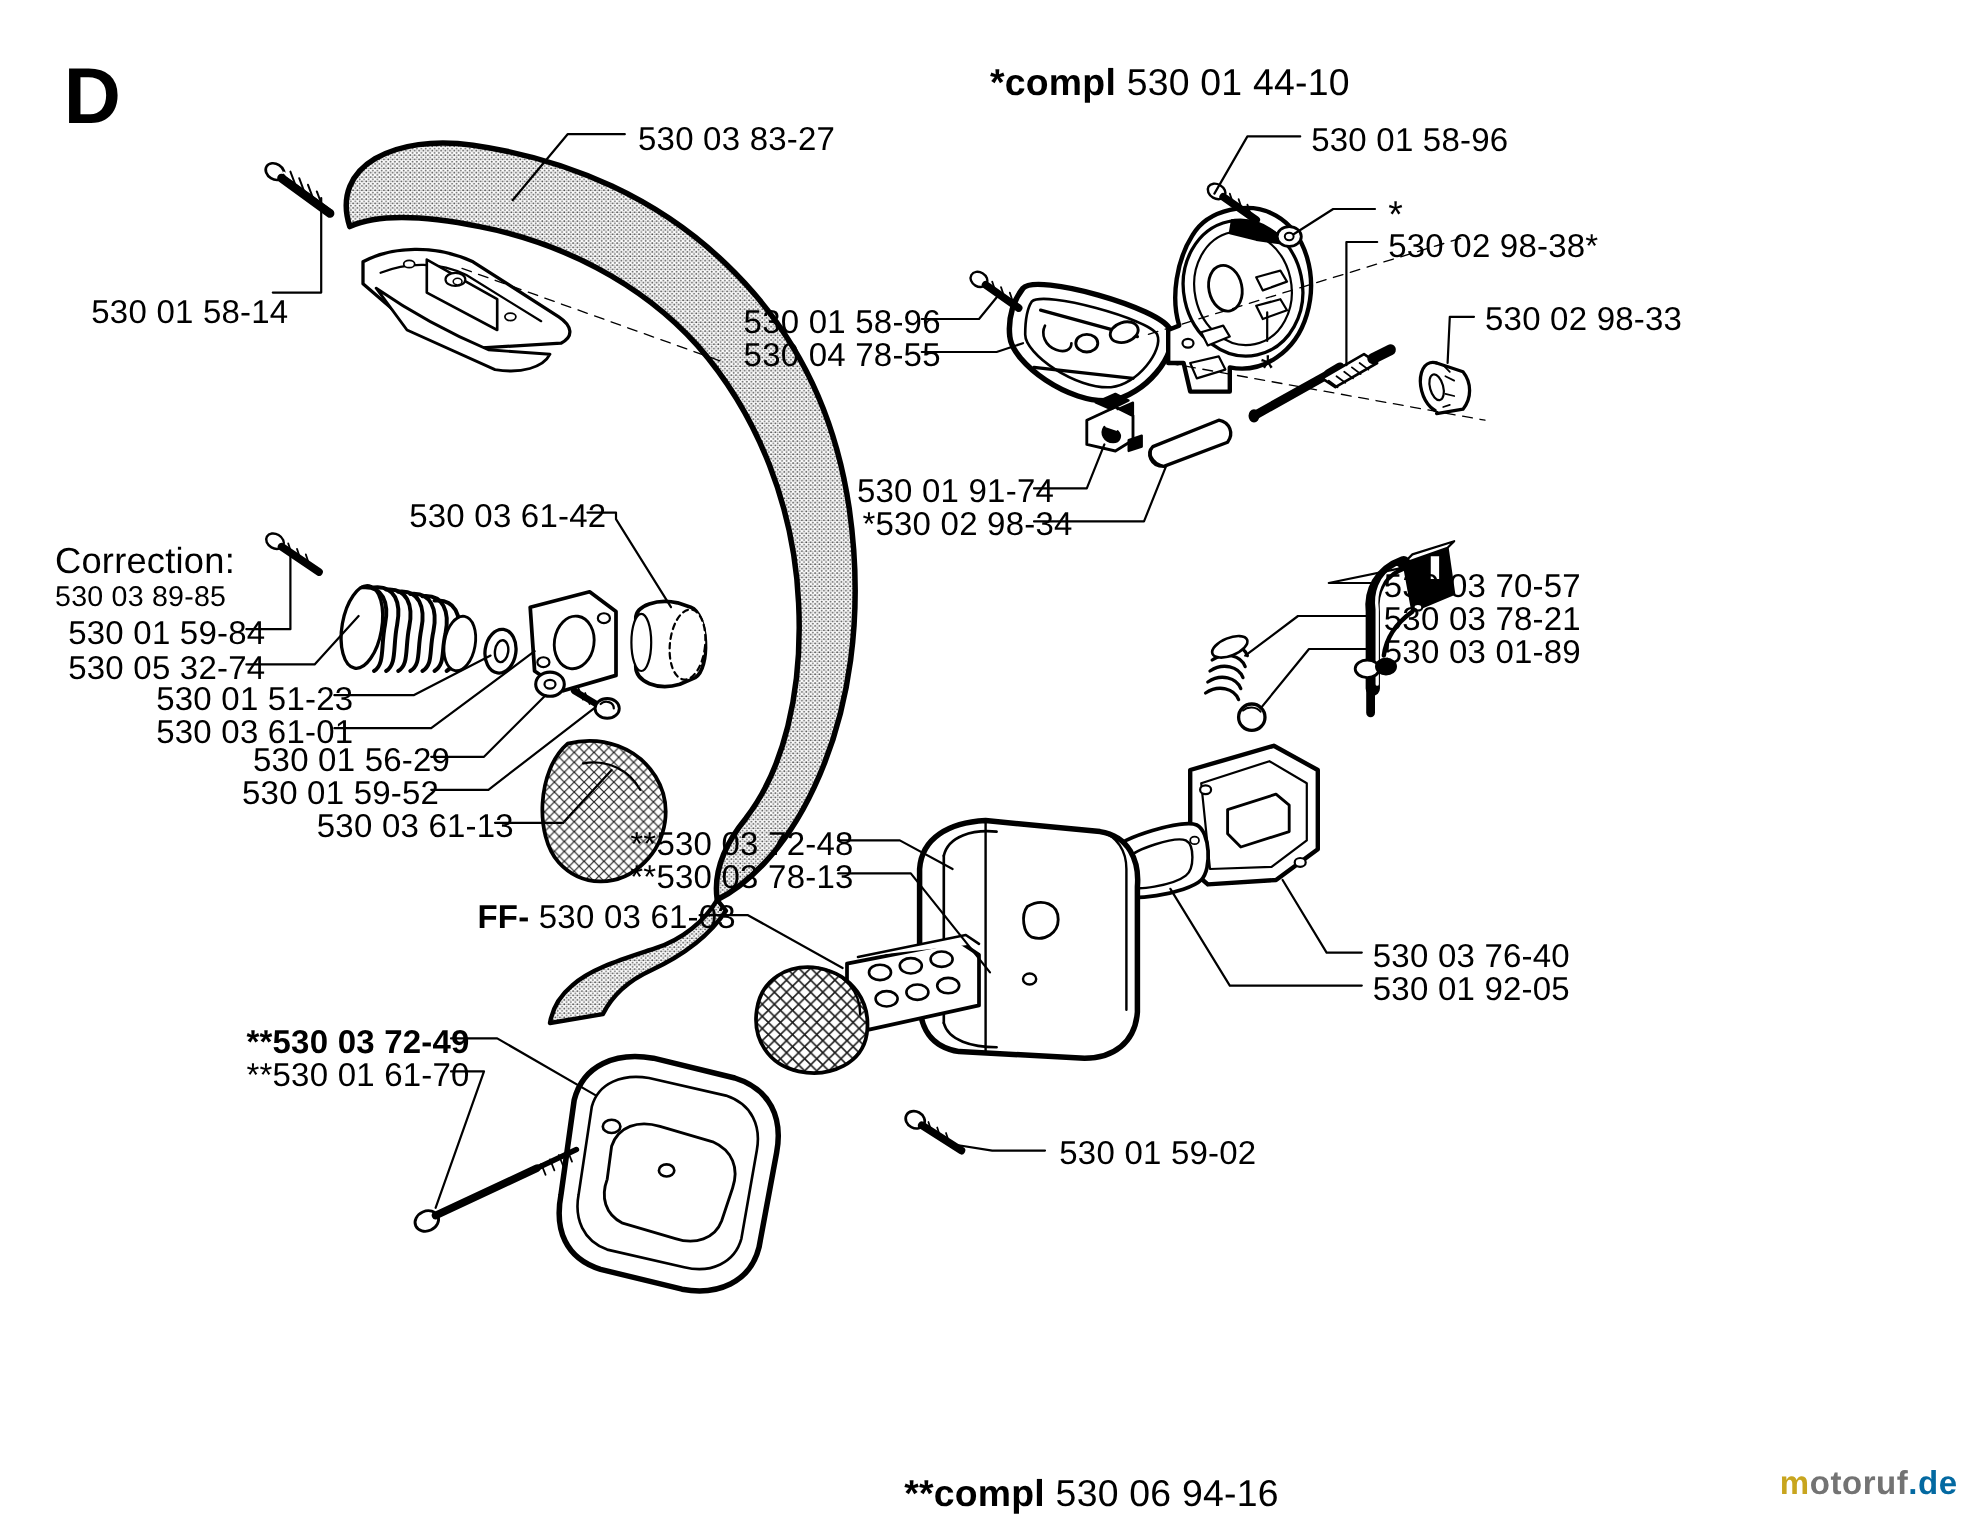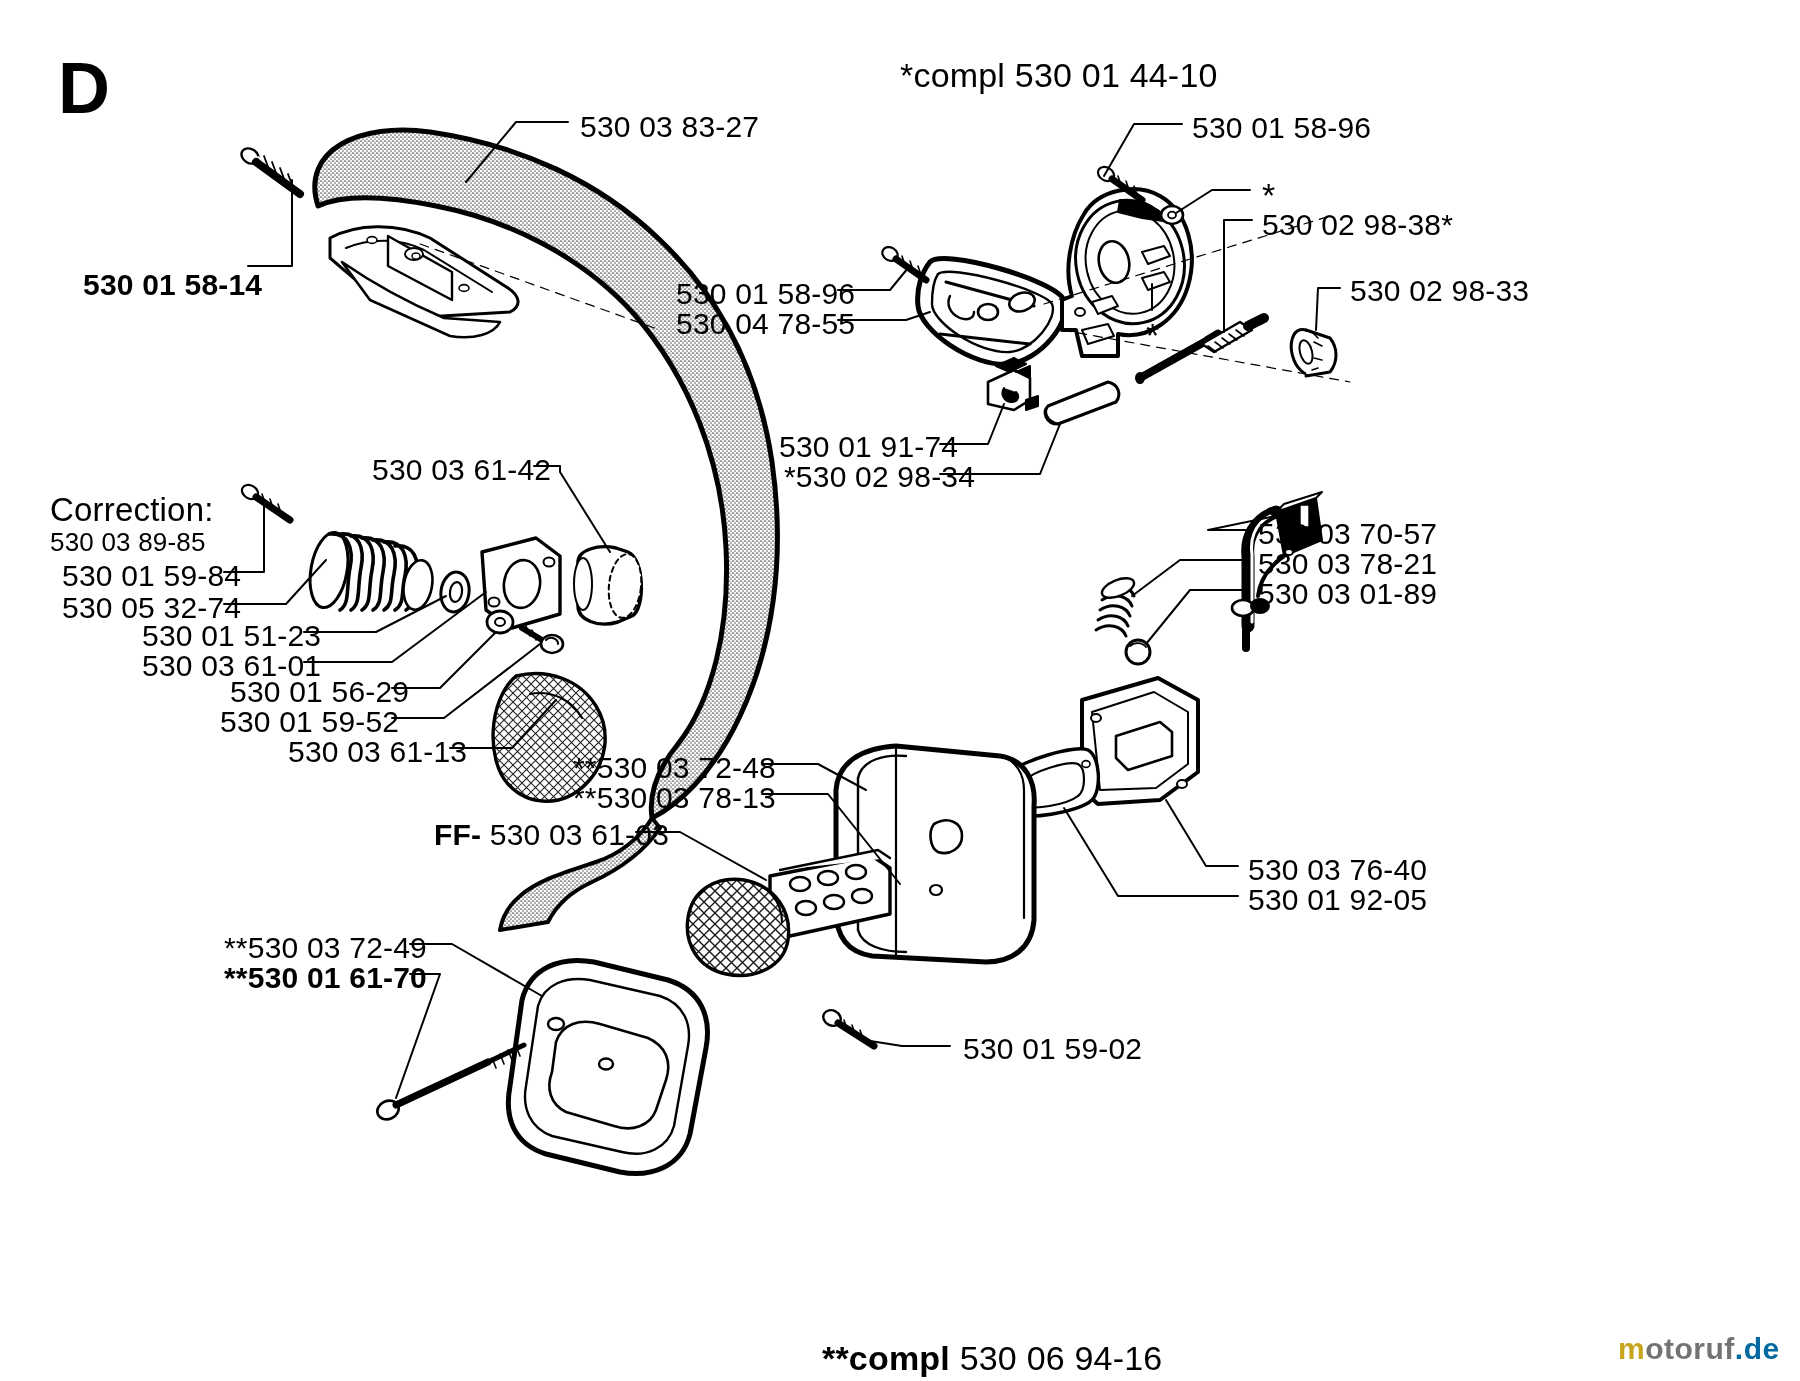--- a/index.html
+++ b/index.html
@@ -1,20 +1,20 @@
 <!DOCTYPE html>
 <html><head>
 <meta charset="utf-8">
 <style>
   html,body{margin:0;padding:0;background:#ffffff;}
   body{width:1800px;height:1381px;position:relative;overflow:hidden;
        font-family:"Liberation Sans",sans-serif;color:#000;}
   #sheet{position:absolute;left:0;top:0;width:1800px;height:1381px;}
   .lbl{position:absolute;font-size:30px;letter-spacing:.2px;white-space:nowrap;line-height:1;}
-  .lbl.b{font-weight:bold;}
+  .lbl.b{font-weight:normal;}
   .lbl.big{font-size:34px;}
   .sect{position:absolute;font-weight:bold;font-size:72px;line-height:1;}
   svg{position:absolute;left:0;top:0;}
   .wm{position:absolute;font-size:30px;font-weight:bold;letter-spacing:.5px;}
   .wm .m{color:#c8a51e;}
   .wm .o{color:#737373;}
   .wm .de{color:#0369a1;}
 </style>
 </head>
 <body>
@@ -461,21 +461,21 @@
         <path d="M1062 330 L 1350 382"></path>
         <path d="M420 244 L 660 330"></path>
       </g>
 
     </g>
   </svg>
 
   <div class="sect" style="left:58px; top:52px;">D</div>
 
   <div class="lbl big" style="left:900px; top:58px;">
-    <span style="font-weight:normal;">*compl</span><span> </span><span>530 01 44-10</span>
+    <span style="font-weight:bold;">*compl</span><span> </span><span>530 01 44-10</span>
   </div>
 
   <div class="lbl big" style="left:822px; top:1295px;margin-top:46px;">
     <span style="font-weight:bold;">**compl</span><span> </span><span>530 06 94-16</span>
   </div>
 
   <div class="lbl" style="left:50px; top:493px; font-size:33px;">Correction:</div>
 
   <div class="lbl" style="left:434px; top:820px;">
     <span style="font-weight:bold;">FF-</span><span> </span><span>530 03 61-03</span>
@@ -501,21 +501,21 @@
   <div class="lbl" style="left:230px; top:677px;">530 01 56-29</div>
   <div class="lbl" style="left:220px; top:707px;">530 01 59-52</div>
   <div class="lbl" style="left:288px; top:737px;">530 03 61-13</div>
   <div class="lbl" style="left:1258px; top:519px;">530 03 70-57</div>
   <div class="lbl" style="left:1258px; top:549px;">530 03 78-21</div>
   <div class="lbl" style="left:1258px; top:579px;text-align:center;">530 03 01-89</div>
   <div class="lbl" style="left:573px; top:753px;">**530 03 72-48</div>
   <div class="lbl" style="left:573px; top:783px;">**530 03 78-13</div>
   <div class="lbl" style="left:1248px; top:855px;">530 03 76-40</div>
   <div class="lbl" style="left:1248px; top:885px;">530 01 92-05</div>
-  <div class="lbl" style="left:224px; top:933px;">**530 03 72-49</div>
+  <div class="lbl" style="left:224px; top:933px;font-weight:bold;">**530 03 72-49</div>
   <div class="lbl b" style="left:224px; top:963px;">**530 01 61-70</div>
   <div class="lbl" style="left:963px; top:1034px;">530 01 59-02</div>
 
   <div class="wm" style="left:1618px; top:1332px;">
     <span class="m">m</span><span class="o">otoruf</span><span class="de">.de</span>
   </div>
 
 </div>
 
 </body></html>

